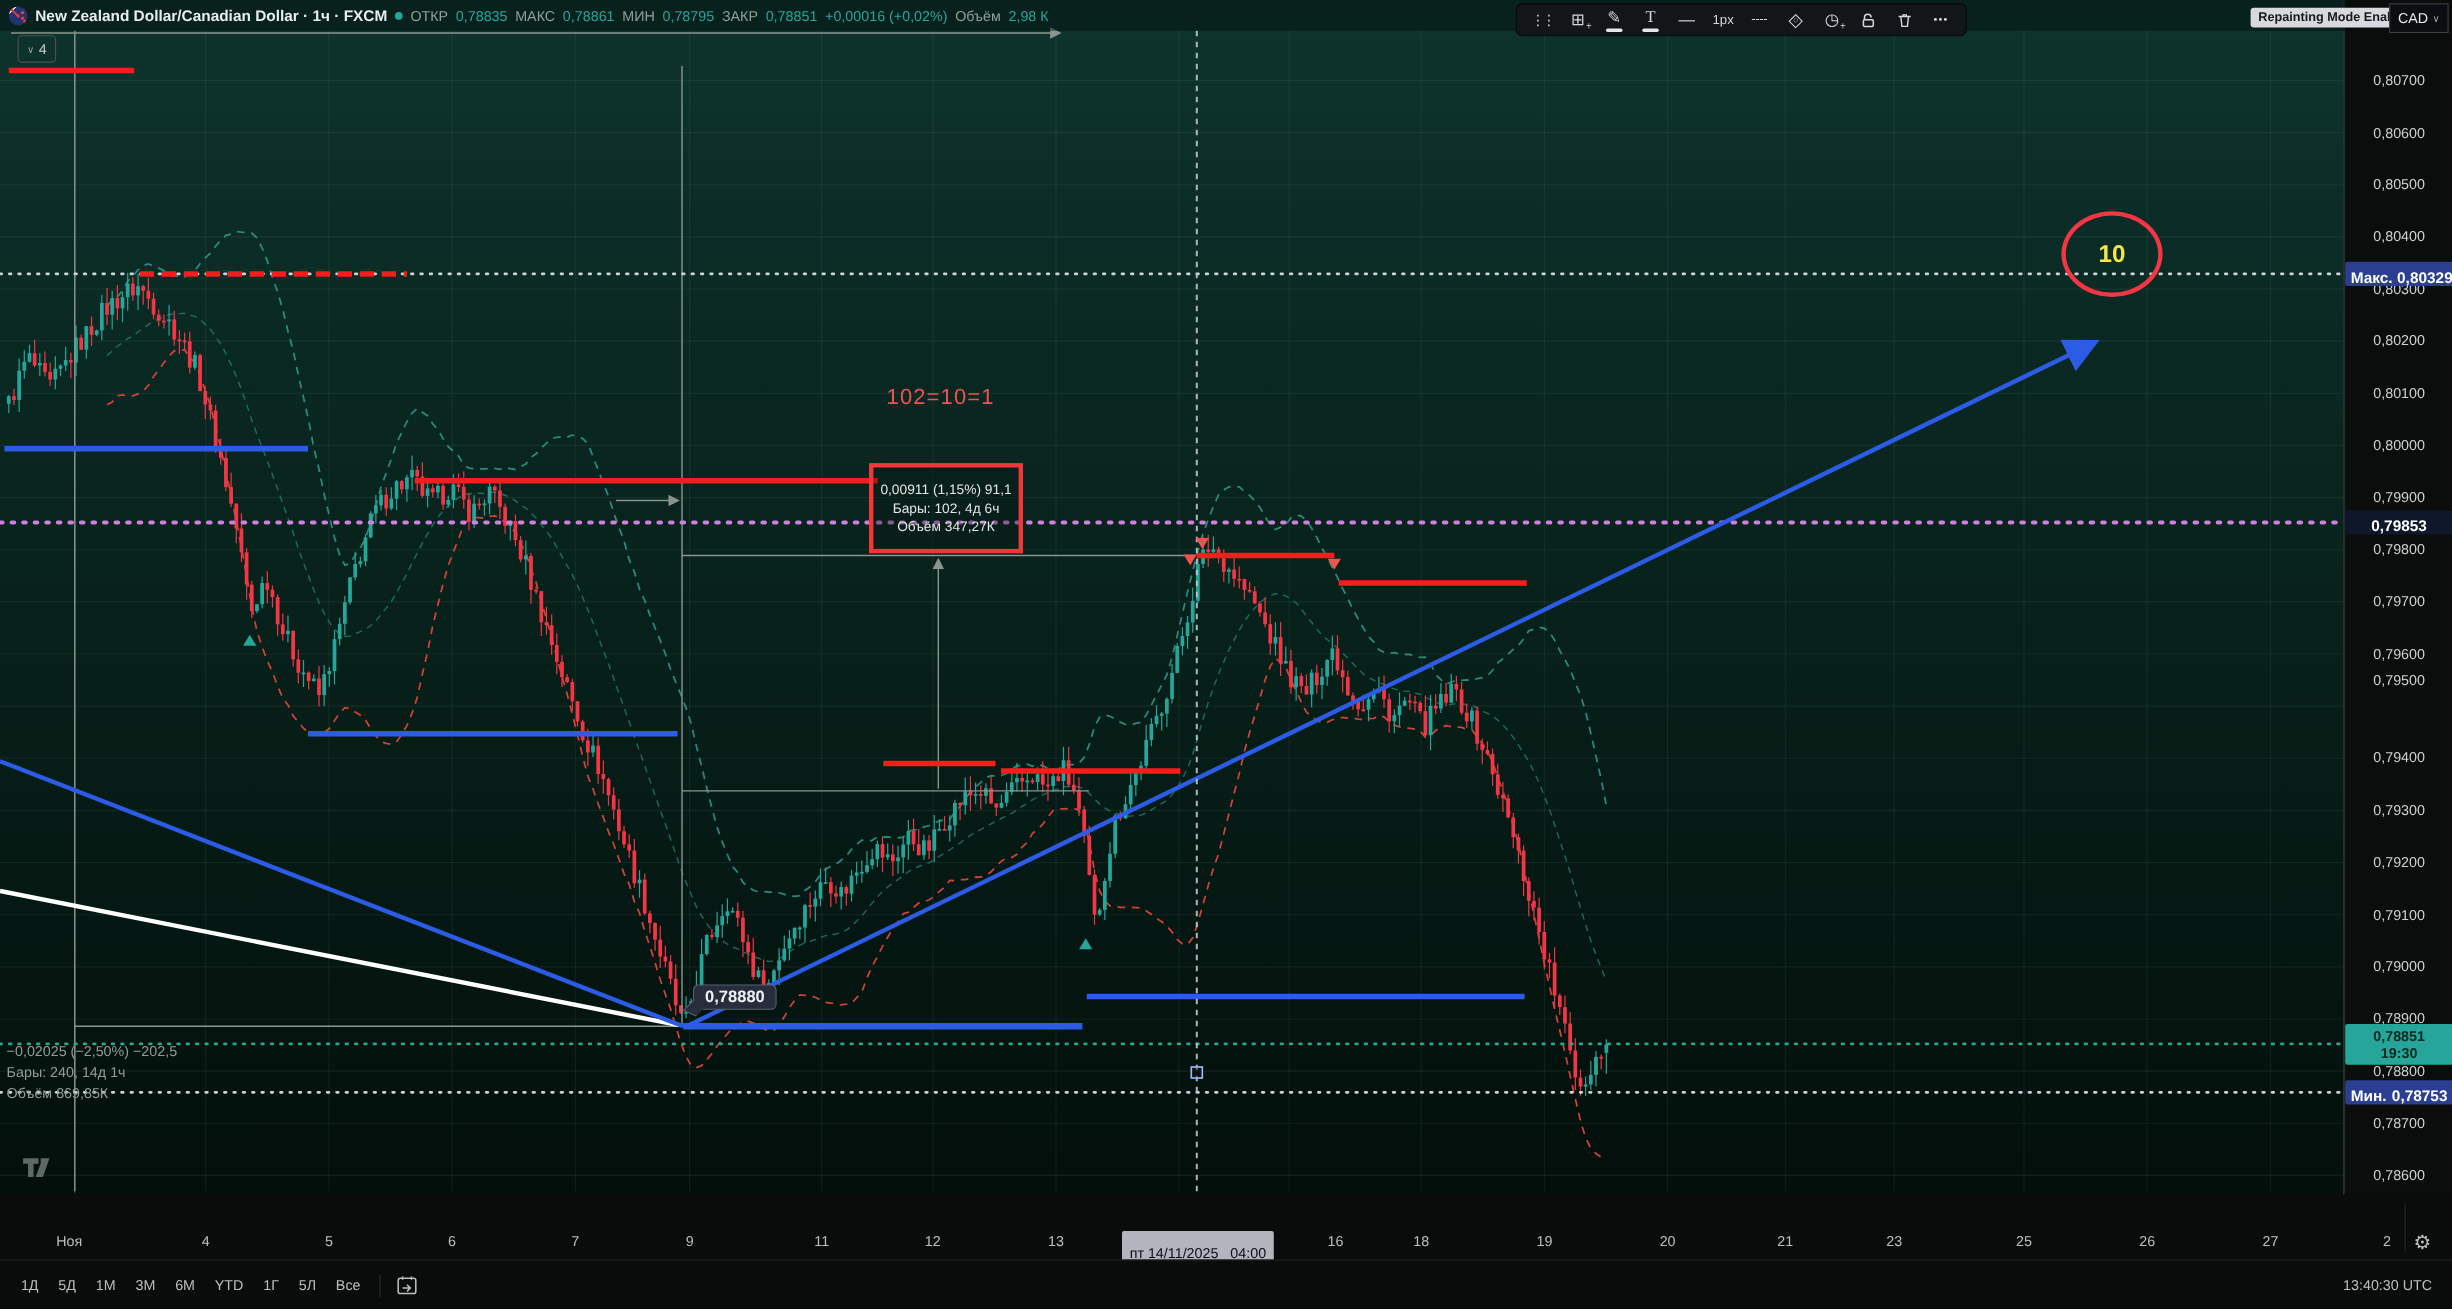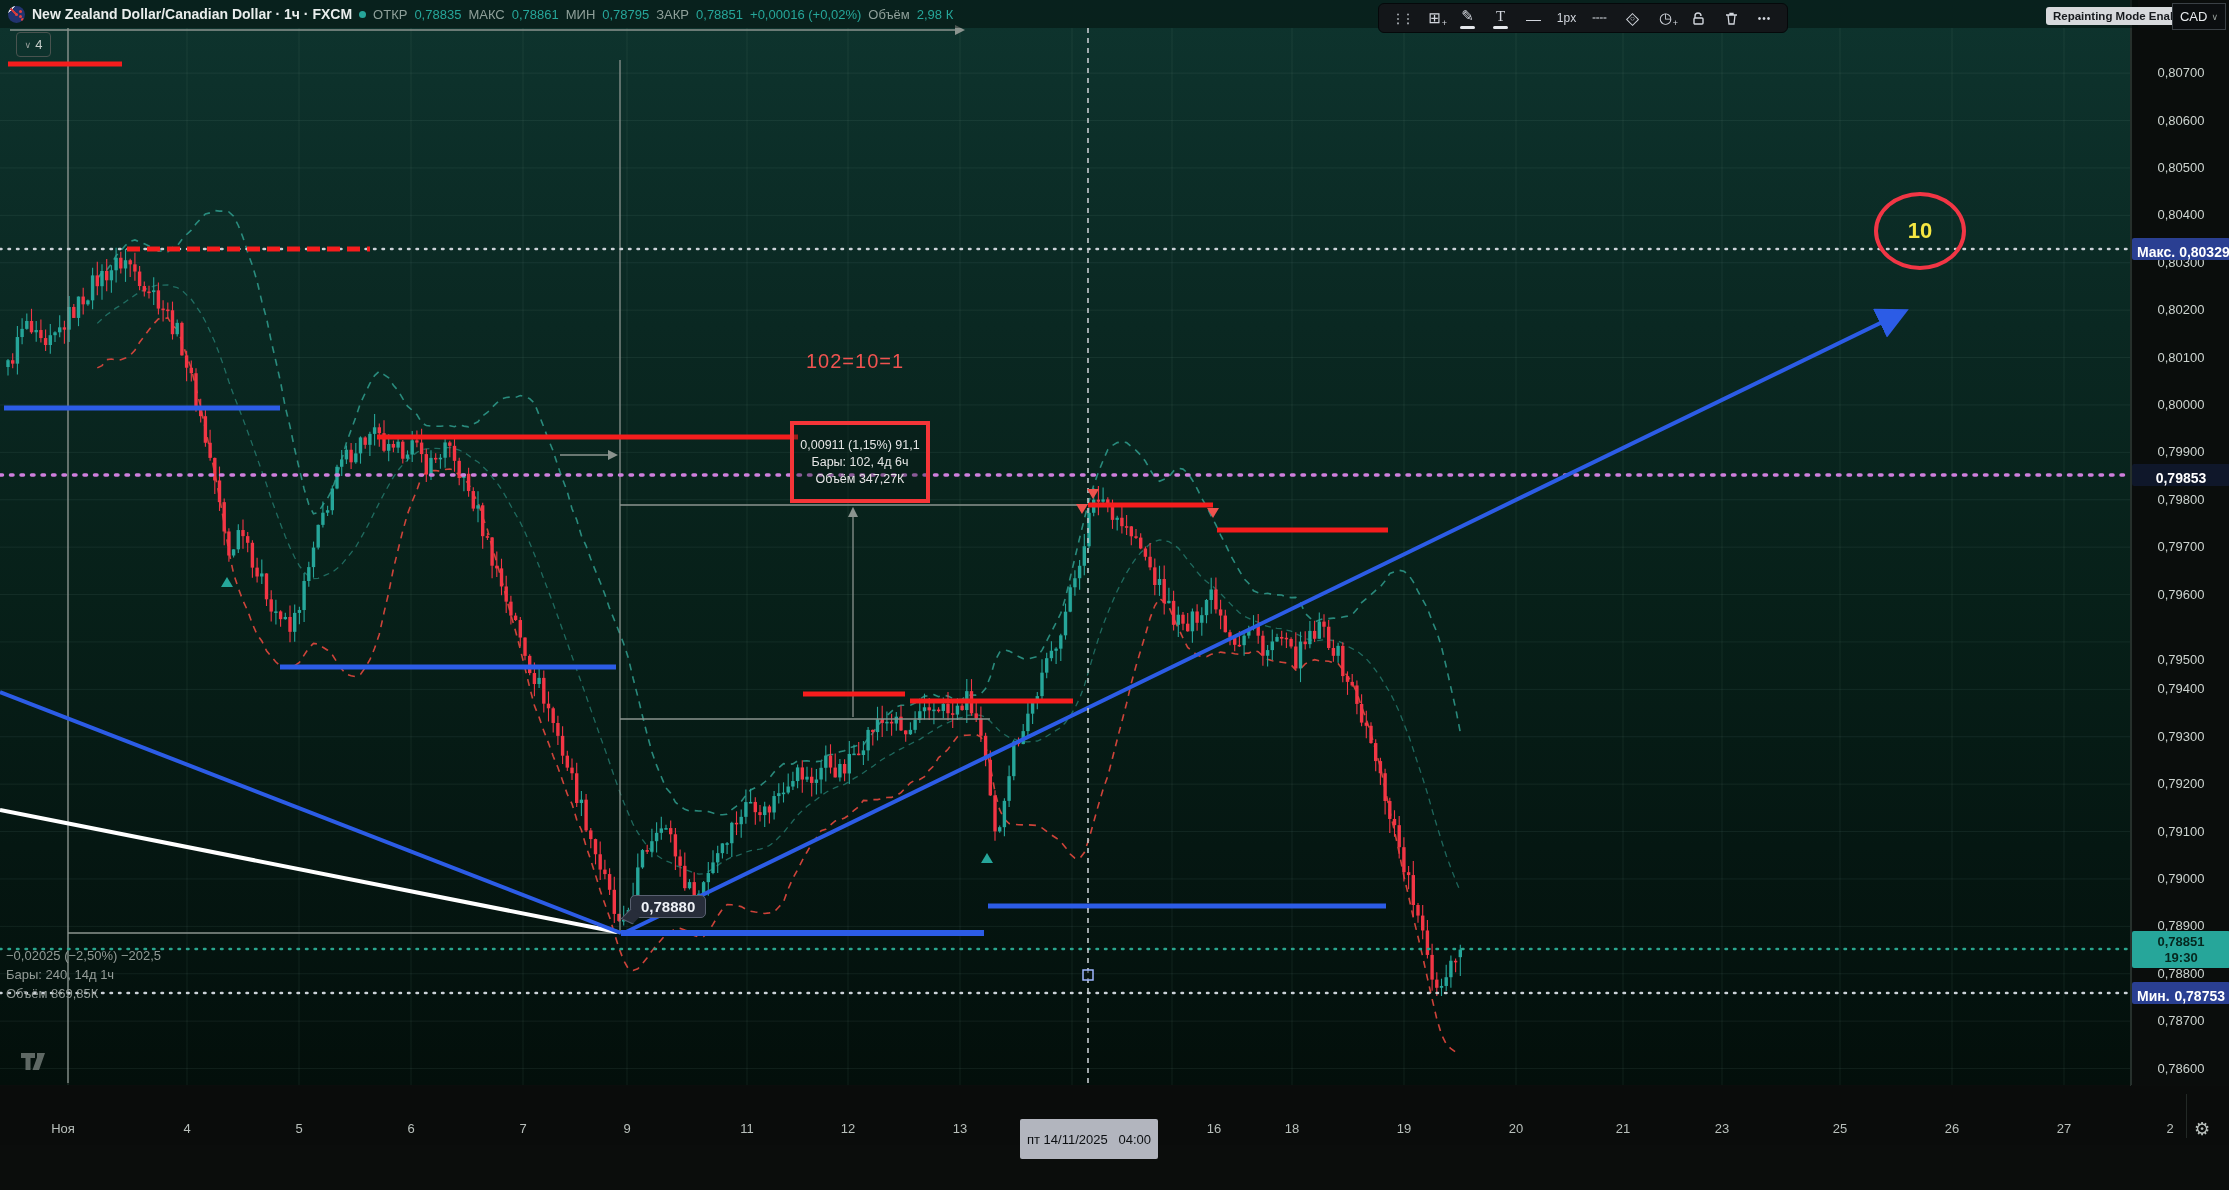--- a/index.html
+++ b/index.html
@@ -884,21 +884,21 @@
       <div class="p-tick" style="top: 159.946px;">0,80500</div>
       <div class="p-tick" style="top: 207.346px;">0,80400</div>
       <div class="p-tick" style="top: 254.746px;">0,80300</div>
       <div class="p-tick" style="top: 302.146px;">0,80200</div>
       <div class="p-tick" style="top: 349.546px;">0,80100</div>
       <div class="p-tick" style="top: 396.946px;">0,80000</div>
       <div class="p-tick" style="top: 444.346px;">0,79900</div>
       <div class="p-tick" style="top: 491.746px;">0,79800</div>
       <div class="p-tick" style="top: 539.146px;">0,79700</div>
       <div class="p-tick" style="top: 586.546px;">0,79600</div>
-      <div class="p-tick" style="top: 652px;">0,79500</div>
+      <div class="p-tick" style="top: 611px;">0,79500</div>
       <div class="p-tick" style="top: 681.346px;">0,79400</div>
       <div class="p-tick" style="top: 728.746px;">0,79300</div>
       <div class="p-tick" style="top: 776.146px;">0,79200</div>
       <div class="p-tick" style="top: 823.546px;">0,79100</div>
       <div class="p-tick" style="top: 870.946px;">0,79000</div>
       <div class="p-tick" style="top: 918.346px;">0,78900</div>
       <div class="p-tick" style="top: 965.746px;">0,78800</div>
       <div class="p-tick" style="top: 1013.15px;">0,78700</div>
       <div class="p-tick" style="top: 1060.55px;">0,78600</div>
     </div>
@@ -921,20 +921,42 @@
       <div class="t-lab" style="left: 1404px;">19</div>
       <div class="t-lab" style="left: 1516px;">20</div>
       <div class="t-lab" style="left: 1623px;">21</div>
       <div class="t-lab" style="left: 1722px;">23</div>
       <div class="t-lab" style="left: 1840px;">25</div>
       <div class="t-lab" style="left: 1952px;">26</div>
       <div class="t-lab" style="left: 2064px;">27</div>
       <div class="t-lab" style="left: 2170px;">2</div>
     </div>
 
+  <div id="bottom-bar">
+    <div id="ranges" style="display:flex;align-items:center;margin-left:10px;">
+        <div class="rng">1Д</div>
+        <div class="rng">5Д</div>
+        <div class="rng">1М</div>
+        <div class="rng">3М</div>
+        <div class="rng">6М</div>
+        <div class="rng">YTD</div>
+        <div class="rng">1Г</div>
+        <div class="rng">5Л</div>
+        <div class="rng">Все</div>
+      </div>
+    <div id="bb-div"></div>
+    <div id="goto-date">
+      <svg width="21" height="20" viewBox="0 0 21 20">
+          <rect x="2" y="3" width="16" height="14" rx="2" fill="none" stroke="#b9c0bc" stroke-width="1.4"></rect>
+          <path d="M6 1.5 v3 M14 1.5 v3" stroke="#b9c0bc" stroke-width="1.4"></path>
+          <path d="M6 12 h7 m-3 -3 l3 3 l-3 3" fill="none" stroke="#b9c0bc" stroke-width="1.4"></path>
+        </svg>
+    </div>
+    <div id="clock">13:40:30 UTC</div>
+  </div>
 
   <div id="measure-box">
     <div>0,00911 (1,15%) 91,1</div>
     <div>Бары: 102, 4д 6ч</div>
     <div>Объём 347,27К</div>
   </div>
   <div id="ratio-text">102=10=1</div>
   <div id="measure2">
     <div>−0,02025 (−2,50%) −202,5</div>
     <div>Бары: 240, 14д 1ч</div>

